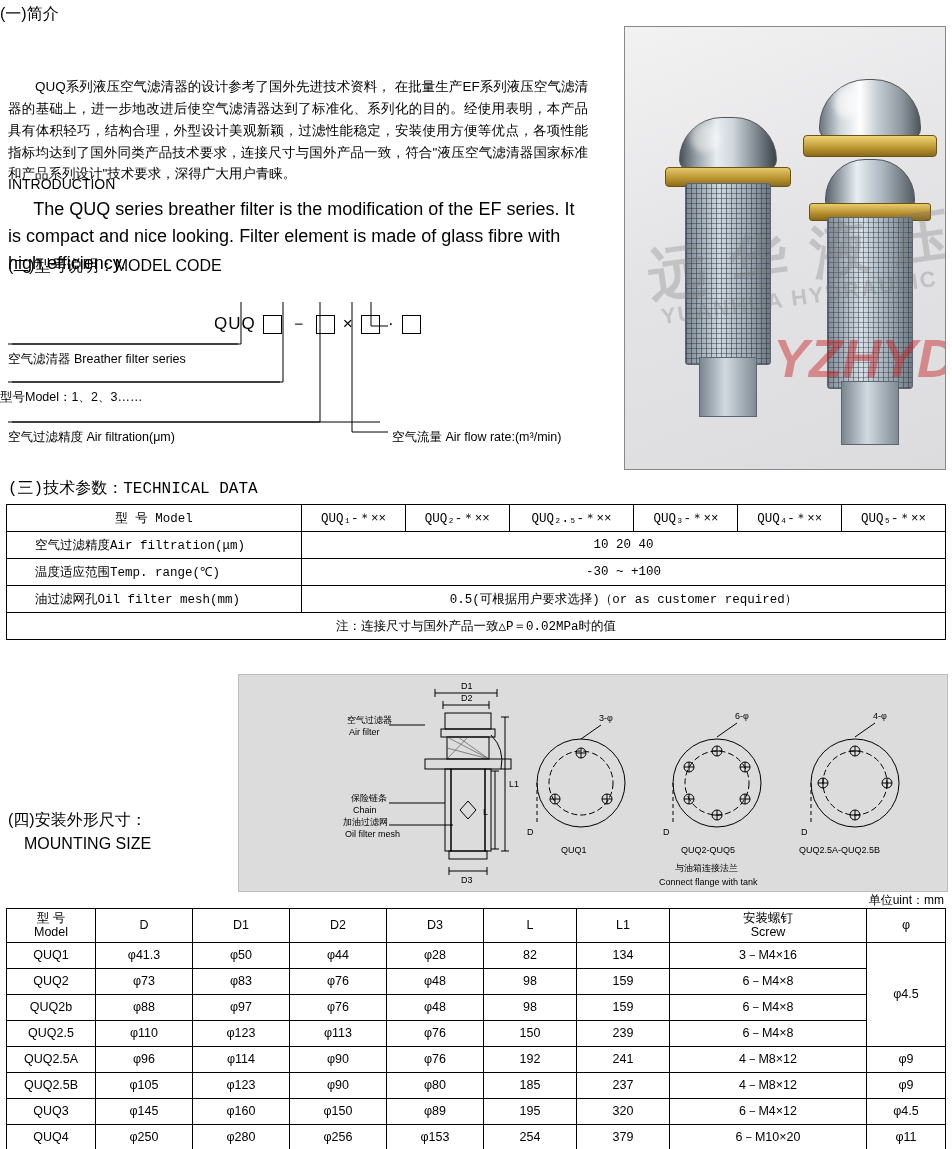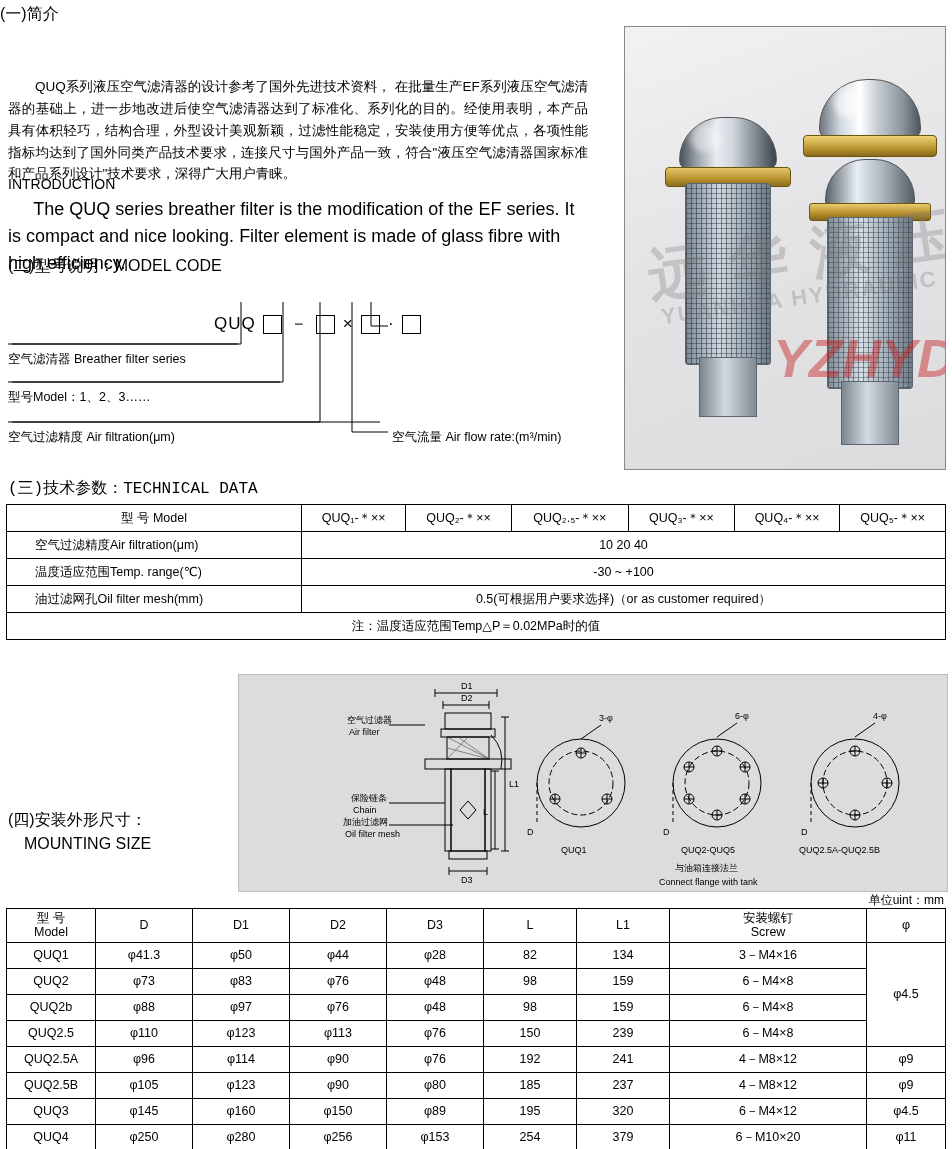--- a/index.html
+++ b/index.html
@@ -66,28 +66,28 @@
         border:1px solid #5c6670;border-radius:3px;}
   .stemB{position:absolute;left:38px;top:302px;width:56px;height:62px;background:linear-gradient(90deg,#7b868f,#d2dae1 45%,#808b94);border:1px solid #5c6670;}
 
   
   .sec2-title{position:absolute;left:8px;top:256px;font-size:16px;}
   .codeline{position:absolute;left:214px;top:288px;font-size:17px;letter-spacing:1px;margin-top:24px;}
   .codebox{display:inline-block;width:17px;height:17px;border:1px solid #000;vertical-align:middle;margin:0 2px;}
   .note{position:absolute;font-size:12.5px;line-height:1.5;}
   .n-bh{left:392px;top:318px;width:210px;}
   .n-airfilter{left:8px;top:350px;}
-  .n-model{left:8px;top:388px;}
+  .n-model{left:0;top:388px;}
   .n-acc{left:8px;top:428px;}
   .n-flow{left:392px;top:428px;}
   .leaders{position:absolute;left:0;top:0;width:952px;height:1149px;pointer-events:none;}
 
   
   .sec3-title{position:absolute;left:8px;top:478px;font-size:16px;font-family:Liberation Mono, monospace;}
-  table.tech{position:absolute;left:6px;top:504px;width:940px;border-collapse:collapse;font-size:12.5px;}
+  table.tech{position:absolute;left:6px;top:504px;width:940px;border-collapse:collapse;font-size:12.5px;font-family:Liberation Mono, monospace;}
   table.tech td{border:1px solid #000;padding:3px 4px;text-align:center;height:20px;}
   table.tech td.lbl{text-align:left;padding-left:28px;width:262px;}
   table.tech td.hdr{font-weight:normal;}
 
   
   .sec4-title{position:absolute;left:8px;top:808px;font-size:16px;line-height:1.5;}
   .draw{position:absolute;left:238px;top:674px;width:708px;height:216px;background:#dcdcdc;border:1px solid #bdbdbd;}
   .draw svg{position:absolute;left:0;top:0;}
   .unit-note{position:absolute;right:8px;top:892px;font-size:12px;}
 
@@ -183,21 +183,21 @@
     </tr>
     <tr>
       <td class="lbl">温度适应范围Temp. range(℃)</td>
       <td colspan="6">-30 ~ +100</td>
     </tr>
     <tr>
       <td class="lbl">油过滤网孔Oil filter mesh(mm)</td>
       <td colspan="6">0.5(可根据用户要求选择)（or as customer required）</td>
     </tr>
     <tr>
-      <td colspan="7">注：温度适应范围Temp△P＝0.02MPa时的值</td>
+      <td colspan="7">注：连接尺寸与国外产品一致△P＝0.02MPa时的值</td>
     </tr>
   </tbody>
     </table>
 
   <div class="sec4-title">
     <div>(四)安装外形尺寸：</div>
     <div style="padding-left:16px">MOUNTING SIZE</div>
   </div>
 
   <div class="draw">

